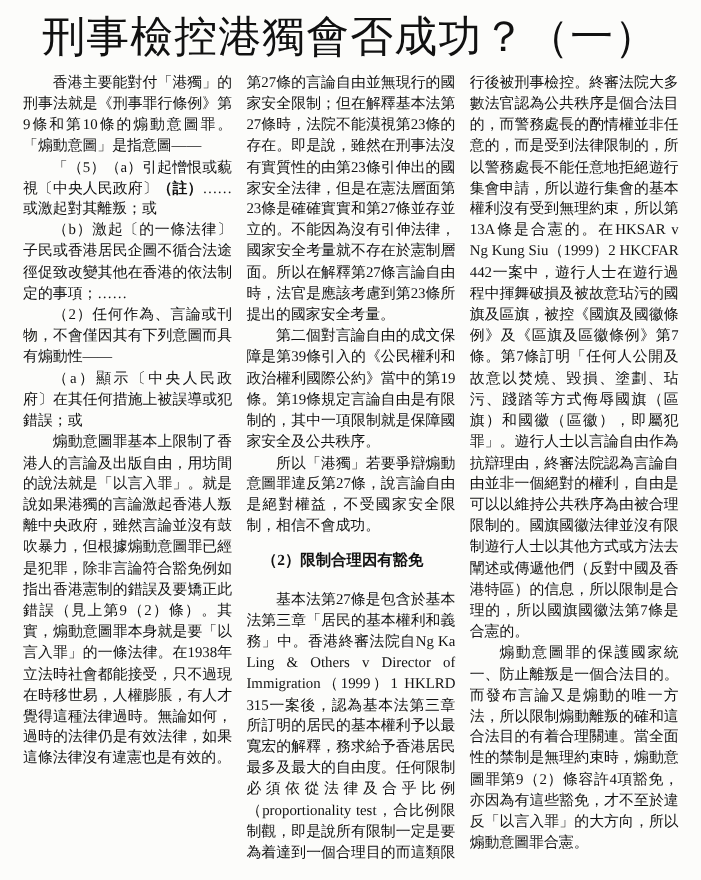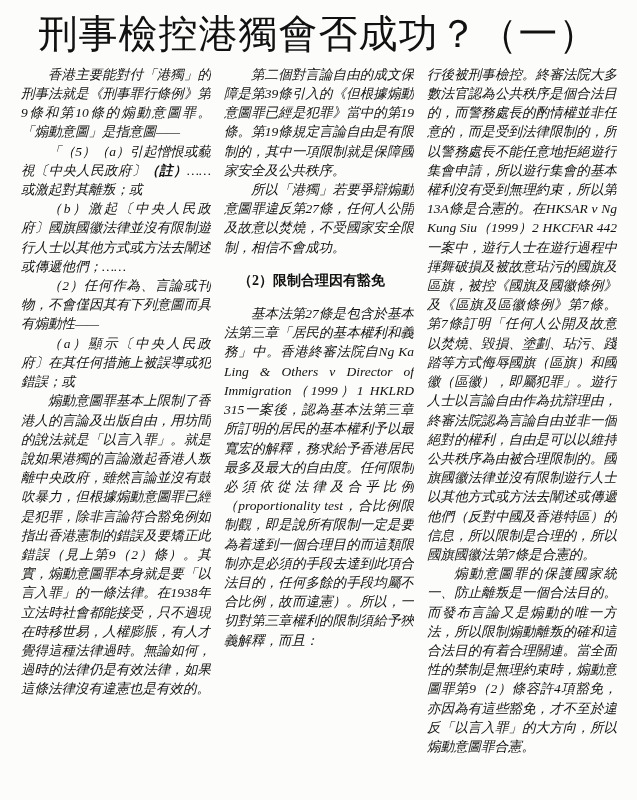--- a/index.html
+++ b/index.html
@@ -17,21 +17,21 @@
   .columns{
     display:flex;gap:13px;padding:8px 21px 0 21px;
     height:718px;overflow:hidden;
   }
   .col{
     width:190px;flex:0 0 190px;
     font-size:13.5px;line-height:19.2px;
     text-align:justify;text-justify:inter-character;
     overflow:hidden;
   }
-  .col p{margin:0;text-indent:2em;font-style:italic;}
+  .col p{margin:0;text-indent:2em;}
   .col p.noindent{text-indent:0;}
   .photo-box{float:left;width:93px;margin:4px 9px 2px 0;}
   .photo-box svg{display:block;}
   .photo-caption{
     font-weight:bold;font-size:17px;text-align:center;
     margin-top:3px;text-indent:0 !important;letter-spacing:2px;
   }
   .h-center{
     font-weight:bold;font-size:16.5px;text-align:center;
     margin:12px 0 9px 0;text-indent:0 !important;letter-spacing:1px;
@@ -47,30 +47,31 @@
 
 <div class="page">
 
   <div class="title">刑事檢控港獨會否成功？（一）</div>
 
   <div class="columns">
 
     <div class="col">
       <p>香港主要能對付「港獨」的刑事法就是《刑事罪行條例》第9條和第10條的煽動意圖罪。「煽動意圖」是指意圖——</p>
       <p><span>「（5）（a）引起憎恨或藐視〔中央人民政府〕</span><span class="bold">（註）</span><span>……或激起對其離叛；或</span></p>
-      <p>（b）激起〔中央人民政府〕國旗國徽法律並沒有限制遊行人士以其他方式或方法去闡述或傳遞他們；……</p>
+      <p>（b）激起〔的一條法律〕子民或香港居民企圖不循合法途徑促致改變其他在香港的依法制定的事項；……</p>
       <p>（2）任何作為、言論或刊物，不會僅因其有下列意圖而具有煽動性——</p>
       <p>（a）顯示〔中央人民政府〕在其任何措施上被誤導或犯錯誤；或</p>
       <p>煽動意圖罪基本上限制了香港人的言論及出版自由，用坊間的說法就是「以言入罪」。就是說如果港獨的言論激起香港人叛離中央政府，雖然言論並沒有鼓吹暴力，但根據煽動意圖罪已經是犯罪，除非言論符合豁免例如指出香港憲制的錯誤及要矯正此錯誤（見上第9（2）條）。其實，煽動意圖罪本身就是要「以言入罪」的一條法律。在1938年立法時社會都能接受，只不過現在時移世易，人權膨脹，有人才覺得這種法律過時。無論如何，過時的法律仍是有效法律，如果這條法律沒有違憲也是有效的。</p>
 
     </div>
 
     <div class="col">
-      <p>第二個對言論自由的成文保障是第39條引入的《但根據煽動意圖罪已經是犯罪》當中的第19條。第19條規定言論自由是有限制的，其中一項限制就是保障國家安全及公共秩序。</p>
-      <p>所以「港獨」若要爭辯煽動意圖罪違反第27條，任何人公開及故意以焚燒，不受國家安全限制，相信不會成功。</p>
+      <p class="noindent">第27條的言論自由並無現行的國家安全限制；但在解釋基本法第27條時，法院不能漠視第23條的存在。即是說，雖然在刑事法沒有實質性的由第23條引伸出的國家安全法律，但是在憲法層面第23條是確確實實和第27條並存並立的。不能因為沒有引伸法律，國家安全考量就不存在於憲制層面。所以在解釋第27條言論自由時，法官是應該考慮到第23條所提出的國家安全考量。</p>
+      <p>第二個對言論自由的成文保障是第39條引入的《公民權利和政治權利國際公約》當中的第19條。第19條規定言論自由是有限制的，其中一項限制就是保障國家安全及公共秩序。</p>
+      <p>所以「港獨」若要爭辯煽動意圖罪違反第27條，說言論自由是絕對權益，不受國家安全限制，相信不會成功。</p>
       <div class="h-sub">（2）限制合理因有豁免</div>
       <p>基本法第27條是包含於基本法第三章「居民的基本權利和義務」中。香港終審法院自Ng Ka Ling &amp; Others v Director of Immigration（1999）1 HKLRD 315一案後，認為基本法第三章所訂明的居民的基本權利予以最寬宏的解釋，務求給予香港居民最多及最大的自由度。任何限制必須依從法律及合乎比例（proportionality test，合比例限制觀，即是說所有限制一定是要為着達到一個合理目的而這類限制亦是必須的手段去達到此項合法目的，任何多餘的手段均屬不合比例，故而違憲）。所以，一切對第三章權利的限制須給予狹義解釋，而且：</p>
 
     </div>
 
     <div class="col">
       <p class="noindent">行後被刑事檢控。終審法院大多數法官認為公共秩序是個合法目的，而警務處長的酌情權並非任意的，而是受到法律限制的，所以警務處長不能任意地拒絕遊行集會申請，所以遊行集會的基本權利沒有受到無理約束，所以第13A條是合憲的。在HKSAR v Ng Kung Siu（1999）2 HKCFAR 442一案中，遊行人士在遊行過程中揮舞破損及被故意玷污的國旗及區旗，被控《國旗及國徽條例》及《區旗及區徽條例》第7條。第7條訂明「任何人公開及故意以焚燒、毀損、塗劃、玷污、踐踏等方式侮辱國旗（區旗）和國徽（區徽），即屬犯罪」。遊行人士以言論自由作為抗辯理由，終審法院認為言論自由並非一個絕對的權利，自由是可以以維持公共秩序為由被合理限制的。國旗國徽法律並沒有限制遊行人士以其他方式或方法去闡述或傳遞他們（反對中國及香港特區）的信息，所以限制是合理的，所以國旗國徽法第7條是合憲的。</p>
       <p>煽動意圖罪的保護國家統一、防止離叛是一個合法目的。而發布言論又是煽動的唯一方法，所以限制煽動離叛的確和這合法目的有着合理關連。當全面性的禁制是無理約束時，煽動意圖罪第9（2）條容許4項豁免，亦因為有這些豁免，才不至於違反「以言入罪」的大方向，所以煽動意圖罪合憲。</p>
 
     </div>

